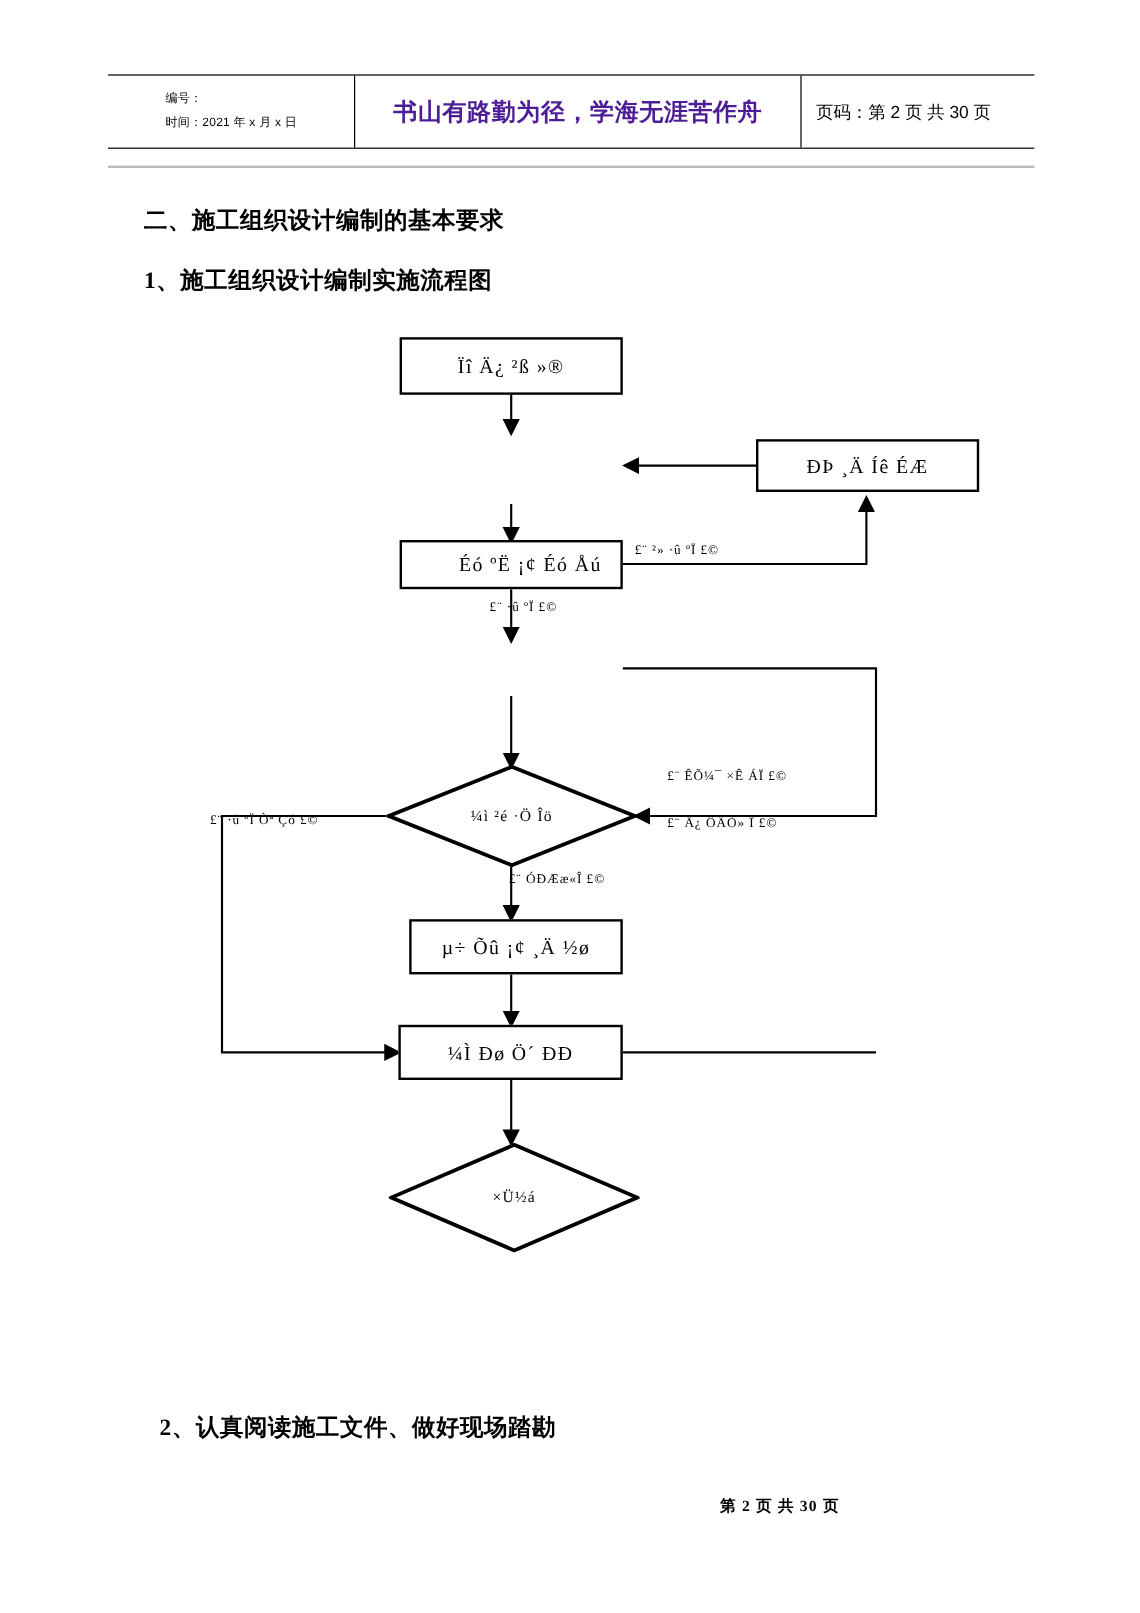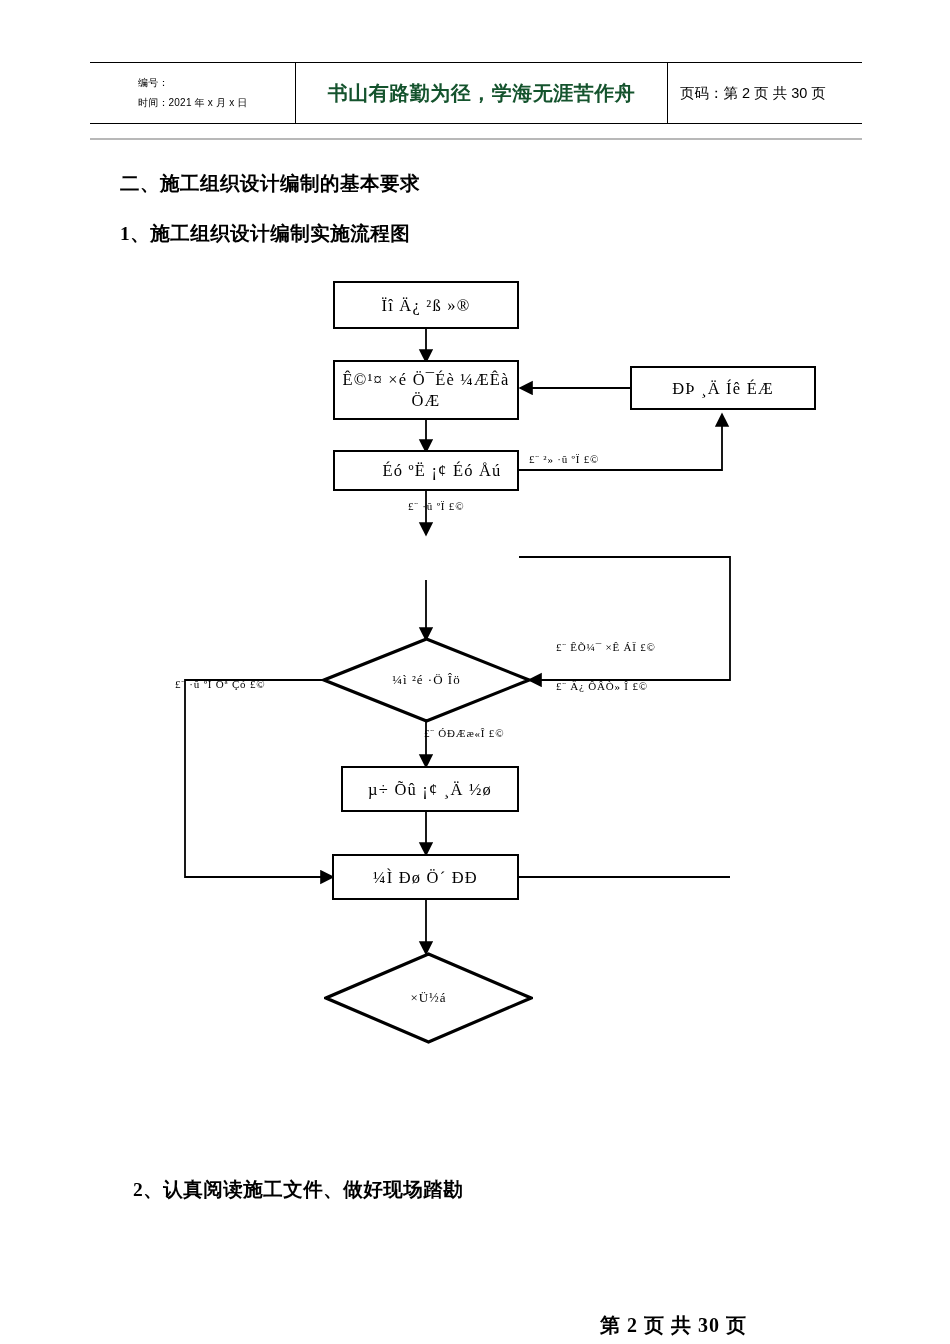--- a/index.html
+++ b/index.html
@@ -54,21 +54,21 @@
     font-size: 10px;
     line-height: 20px;
     white-space: nowrap;
     letter-spacing: 0.2px;
     margin-left: 39px;
   }
   .hdr-slogan {
     font-family: "Liberation Serif", "DejaVu Serif", serif;
     font-weight: bold;
     font-size: 20px;
-    color: #14532d;
+    color: #4c1d95;
     white-space: nowrap;
     letter-spacing: 0.5px;
   }
   .hdr-page {
     font-family: "Liberation Sans", "DejaVu Sans", sans-serif;
     font-size: 14.5px;
     white-space: nowrap;
   }
   .rule-below {
     position: absolute;
@@ -89,24 +89,24 @@
     letter-spacing: 0.5px;
   }
   .h-sec2   { left: 120px; top: 170px; }
   .h-sub1   { left: 120px; top: 220px; }
   .h-sub2   { left: 133px; top: 1176px; }
 
   
   .footer {
     position: absolute;
     left: 600px;
-    top: 1312px;
+    top: 1246px;
     font-family: "Liberation Serif", "DejaVu Serif", serif;
     font-weight: bold;
-    font-size: 20px;
+    font-size: 13px;
     white-space: nowrap;
     letter-spacing: 1px;
   }
 
   
   #flowchart {
     position: absolute;
     left: 0;
     top: 0;
     width: 950px;
@@ -213,24 +213,20 @@
       <path d="M322,680 L185,680 L185,877 L331,877" marker-end="url(#arrow)"></path>
 
       <path d="M519,877 L730,877"></path>
     </g>
   </svg>
 
   <div class="fc-node fc-box" style="left:333px;top:281px;width:186px;height:48px;">
     <span class="fc-label">Ïî  Ä¿ ²ß  »®</span>
   </div>
 
-  <div class="fc-node fc-box" style="left:333px;top:360px;width:186px;height:60px;">
-    <span class="fc-label">Ê©¹¤  ×é Ö¯Éè ¼ÆÊà
-ÖÆ</span>
-  </div>
 
   <div class="fc-node fc-box" style="left:333px;top:450px;width:186px;height:41px;padding-left:32px;">
     <span class="fc-label">Éó ºË  ¡¢  Éó Åú</span>
   </div>
 
   <div class="fc-node fc-box" style="left:630px;top:366px;width:186px;height:44px;">
     <span class="fc-label">ÐÞ ¸Ä Íê  ÉÆ</span>
   </div>
 
 

